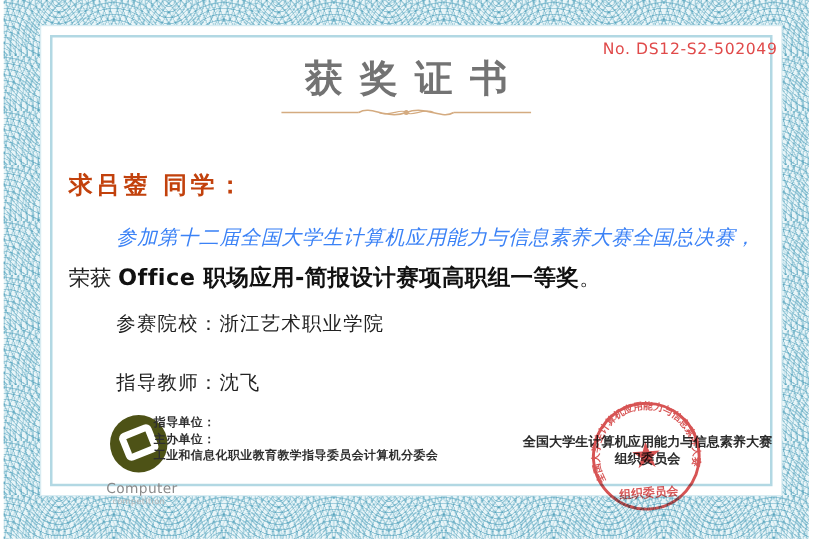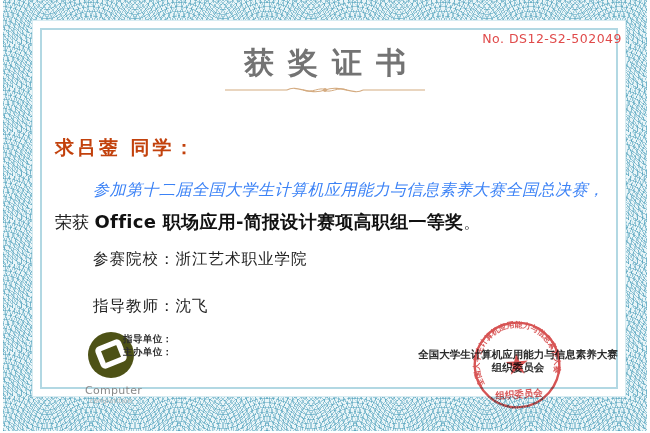--- a/index.html
+++ b/index.html
@@ -113,20 +113,21 @@
         <rect x="14" y="14" width="22" height="18" rx="2" fill="none" stroke="#ffffff" stroke-width="5.5"></rect>
       </g>
     </svg>
     <div class="logo-word">Computer</div>
     <div class="logo-sub">competition</div>
   </div>
 
   <div class="org-block">
     <div>指导单位：</div>
     <div>主办单位：</div>
+    <div>工业和信息化职业教育教学指导委员会计算机分委会</div>
   </div>
 
   <div class="committee">
     <div>全国大学生计算机应用能力与信息素养大赛</div>
     <div>组织委员会</div>
   </div>
 
   <div class="seal">
     <svg width="90" height="90" viewBox="0 0 100 100">
       <defs>

